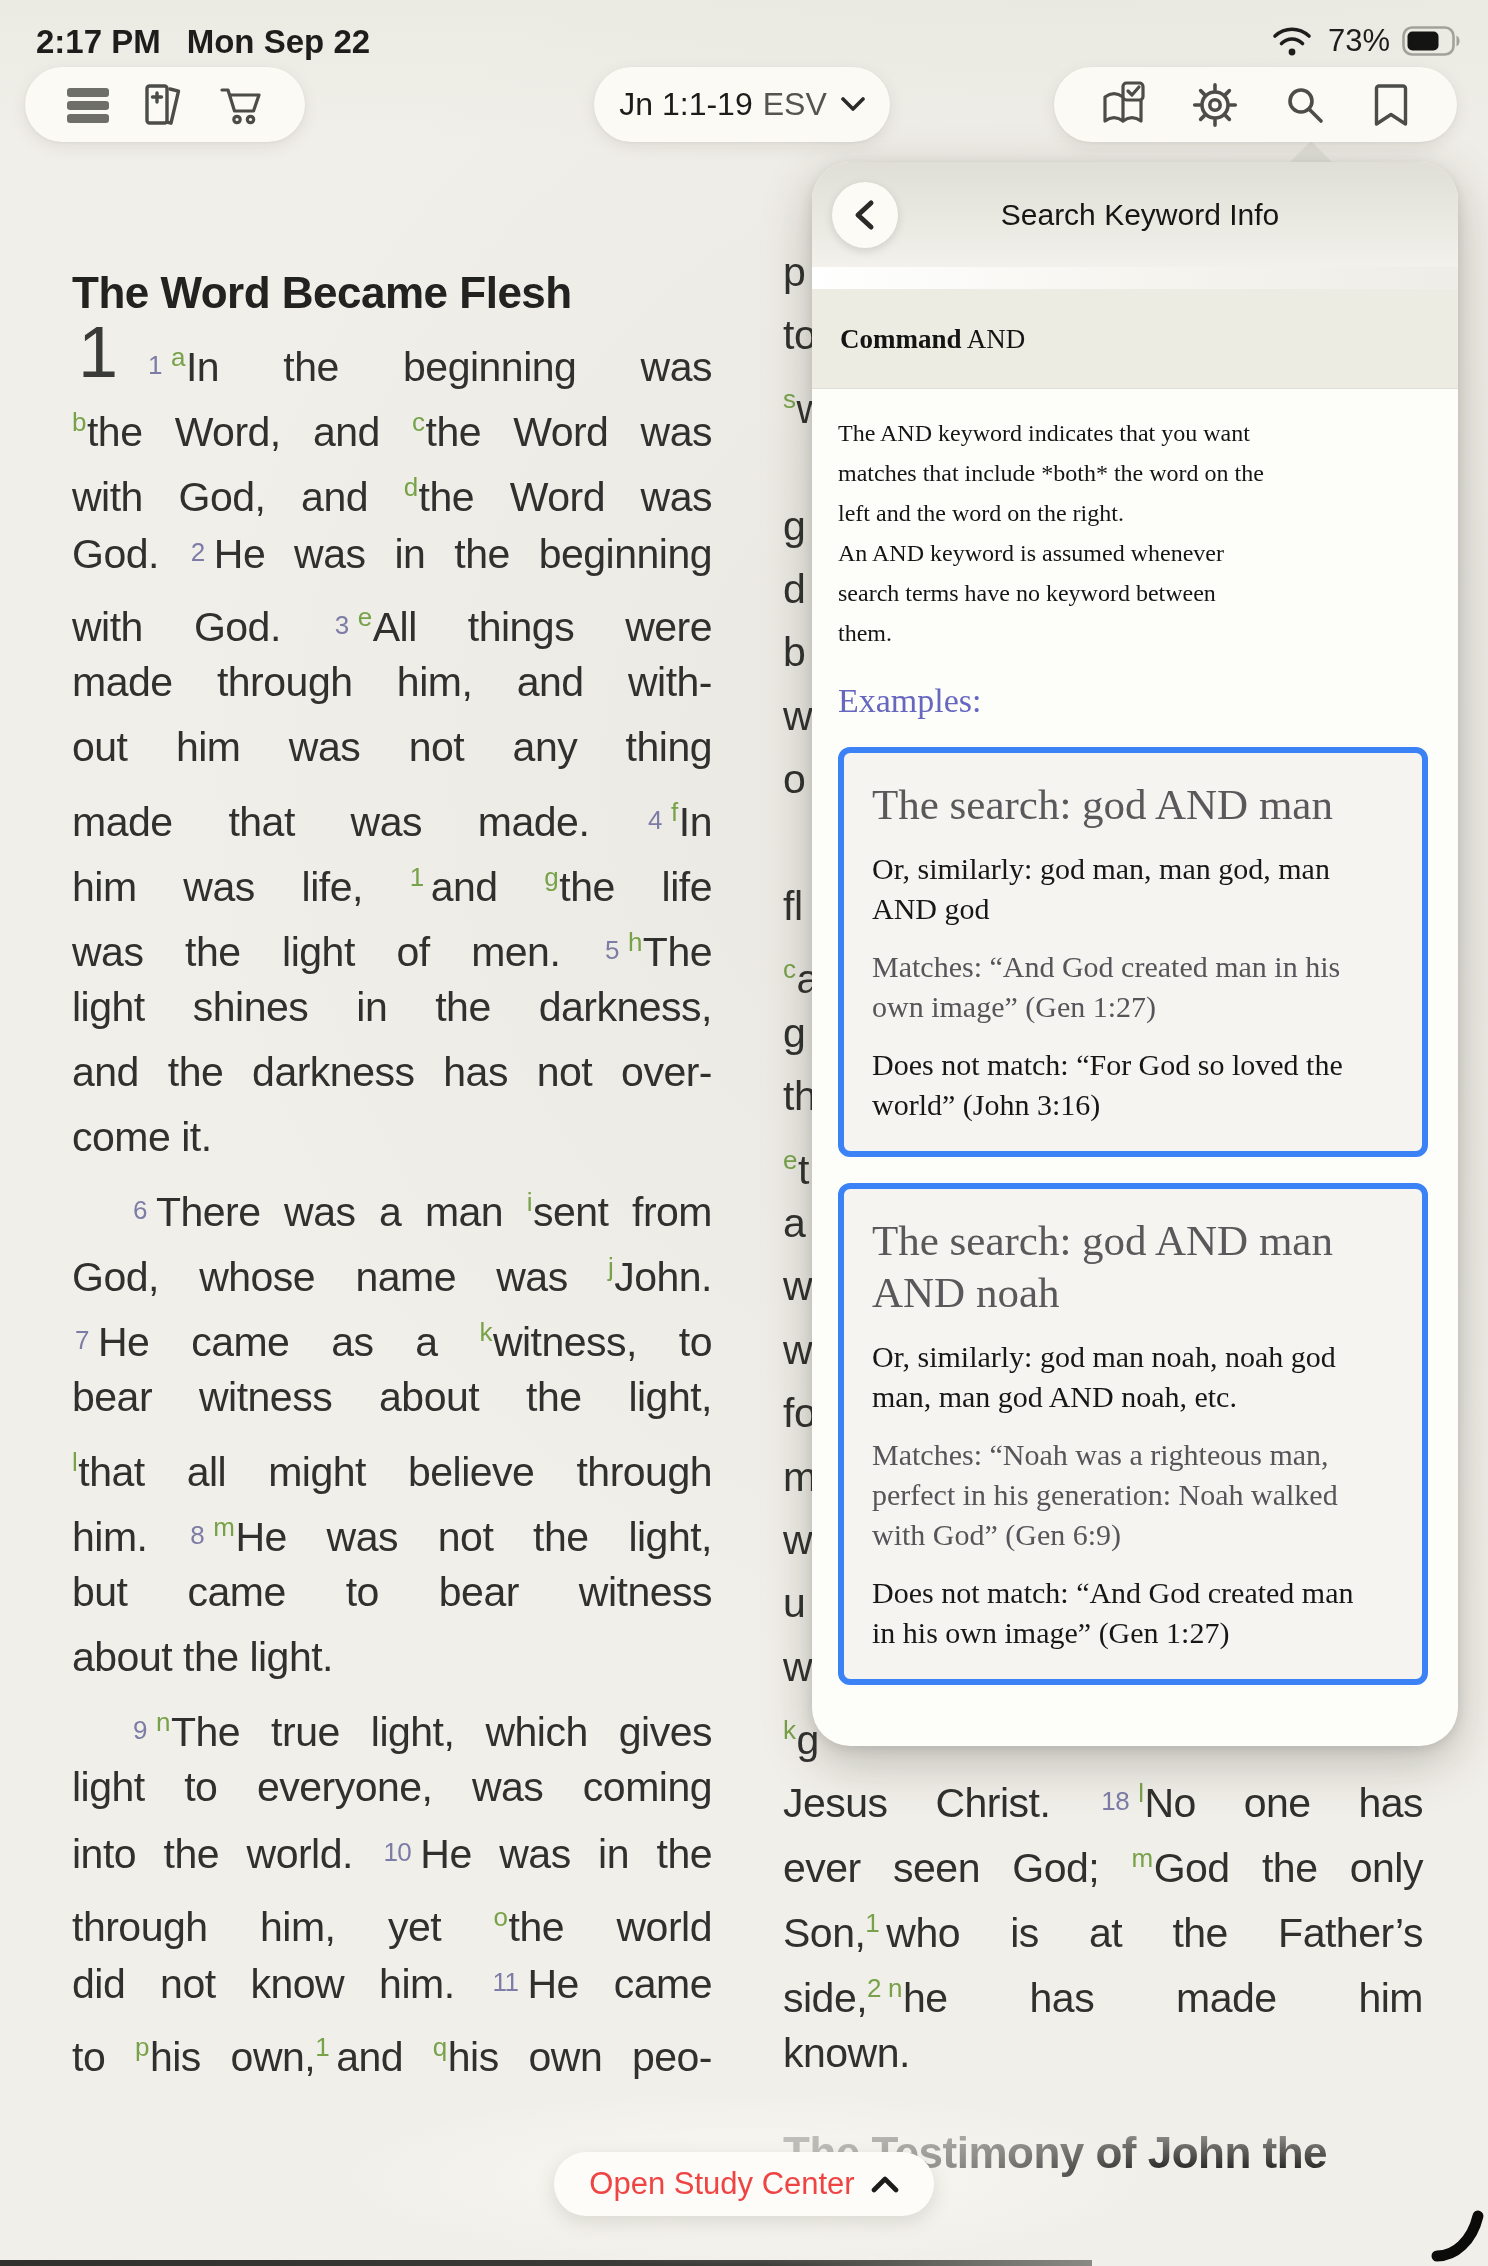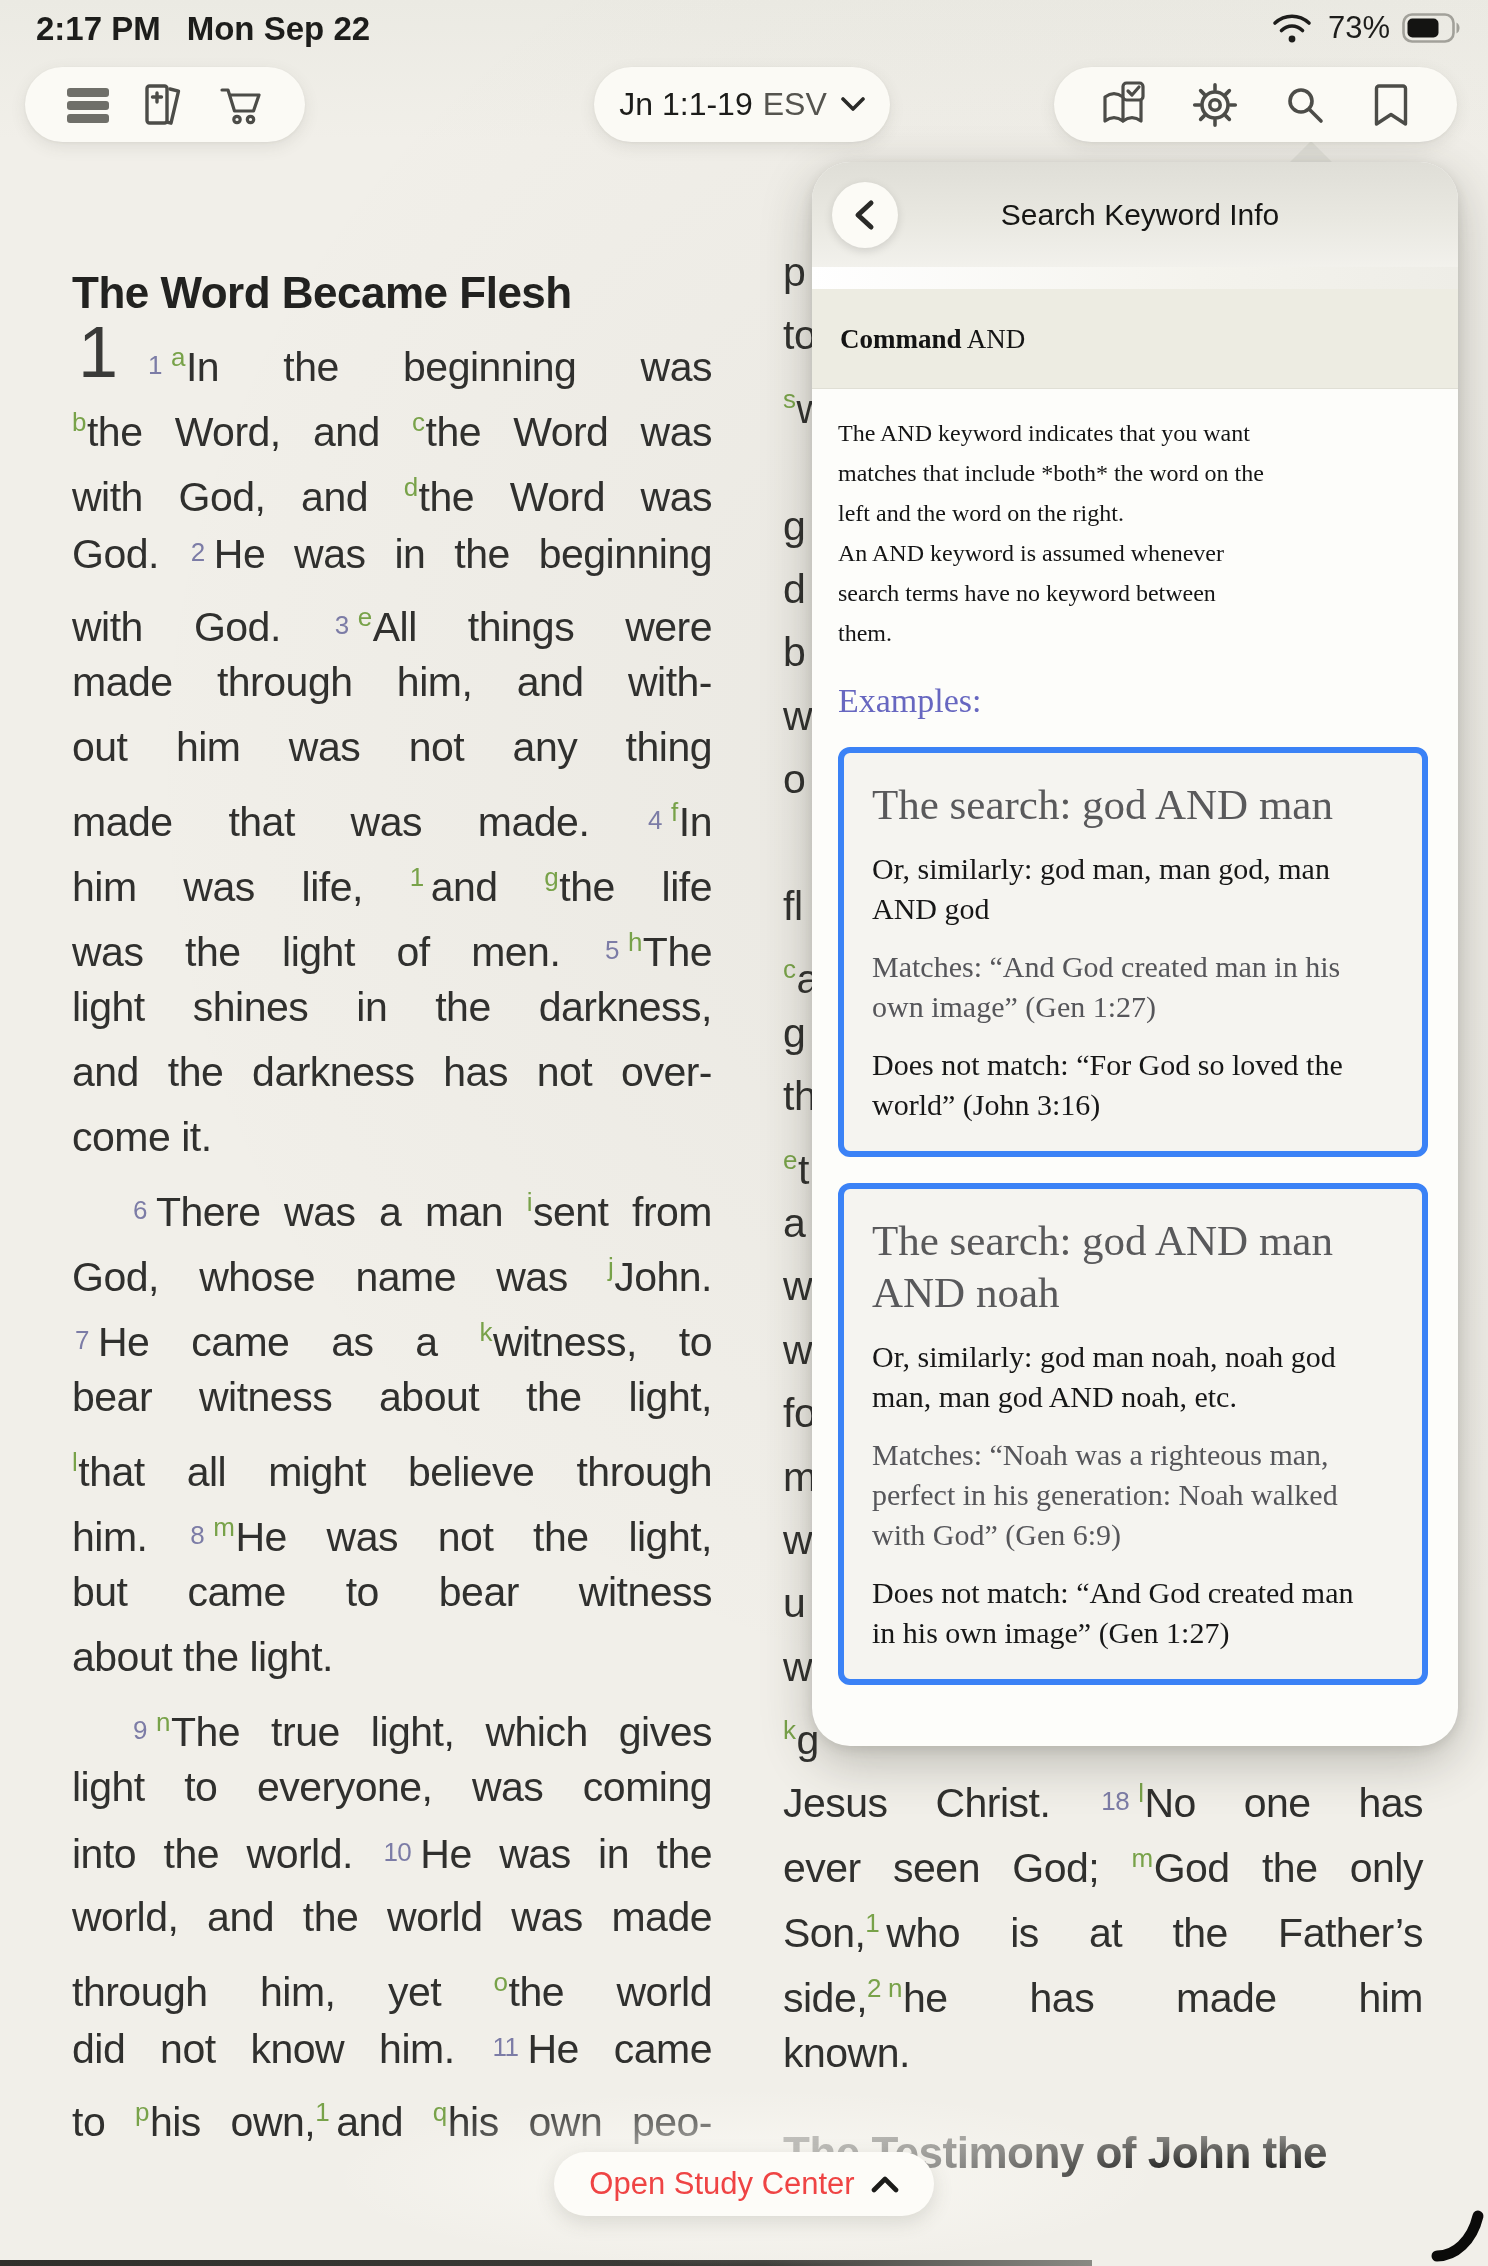--- a/index.html
+++ b/index.html
@@ -7,21 +7,21 @@
   body {
     position:relative; overflow:hidden;
     background: linear-gradient(180deg,#ebeae3 0%, #f1efe9 140px, #f1efe9 100%);
     font-family:"Liberation Sans", sans-serif;
     -webkit-font-smoothing:antialiased;
   }
   .vignette{ position:absolute; inset:0; z-index:0; pointer-events:none;
     background: radial-gradient(90% 60% at 72% 34%, rgba(110,110,100,0.06), transparent 70%); }
 
   
-  .statusbar{ position:absolute; left:0; top:0; width:100%; height:56px; z-index:40; }
+  .statusbar{ position:absolute; left:0; top:13px; width:100%; height:56px; z-index:40; }
   .st-left{ position:absolute; left:36px; top:10px; font-size:33px; font-weight:600; color:#1d1d1b; letter-spacing:0; }
   .st-left .date{ margin-left:26px; }
   .st-right{ position:absolute; right:26px; top:8px; display:flex; align-items:center; gap:12px; }
   .st-batt-txt{ font-size:31px; font-weight:500; color:#1d1d1b; }
 
   
   .pill{ position:absolute; top:67px; height:75px; background:#fbfaf5; border-radius:38px;
     box-shadow:0 5px 16px rgba(70,70,55,0.10), 0 1px 3px rgba(70,70,55,0.06);
     display:flex; align-items:center; z-index:41; }
   .pill-left{ left:25px; width:280px; justify-content:space-around; padding:0 26px; }
@@ -214,21 +214,20 @@
       <div class="bl">God, whose name was <span class="fn">j</span>John.</div>
       <div class="bl"><span class="vs">7</span>He came as a <span class="fn">k</span>witness, to</div>
       <div class="bl">bear witness about the light,</div>
       <div class="bl"><span class="fn">l</span>that all might believe through</div>
       <div class="bl">him. <span class="vs">8</span><span class="fn">m</span>He was not the light,</div>
       <div class="bl">but came to bear witness</div>
       <div class="bl end">about the light.</div>
       <div class="bl ind"><span class="vs">9</span><span class="fn">n</span>The true light, which gives</div>
       <div class="bl">light to everyone, was coming</div>
       <div class="bl">into the world. <span class="vs">10</span>He was in the</div>
-      <div class="bl">world, and the world was made</div>
       <div class="bl">through him, yet <span class="fn">o</span>the world</div>
       <div class="bl">did not know him. <span class="vs">11</span>He came</div>
       <div class="bl">to <span class="fn">p</span>his own,<span class="gn">1</span>and <span class="fn">q</span>his own peo-</div>
     </div>
 </div>
 
 <div class="col-right-frags">
     <div class="frag" style="top: 240px;">p</div>
     <div class="frag" style="top: 303px;">to</div>
     <div class="frag" style="top: 367px;"><span class="fn">s</span>w</div>

